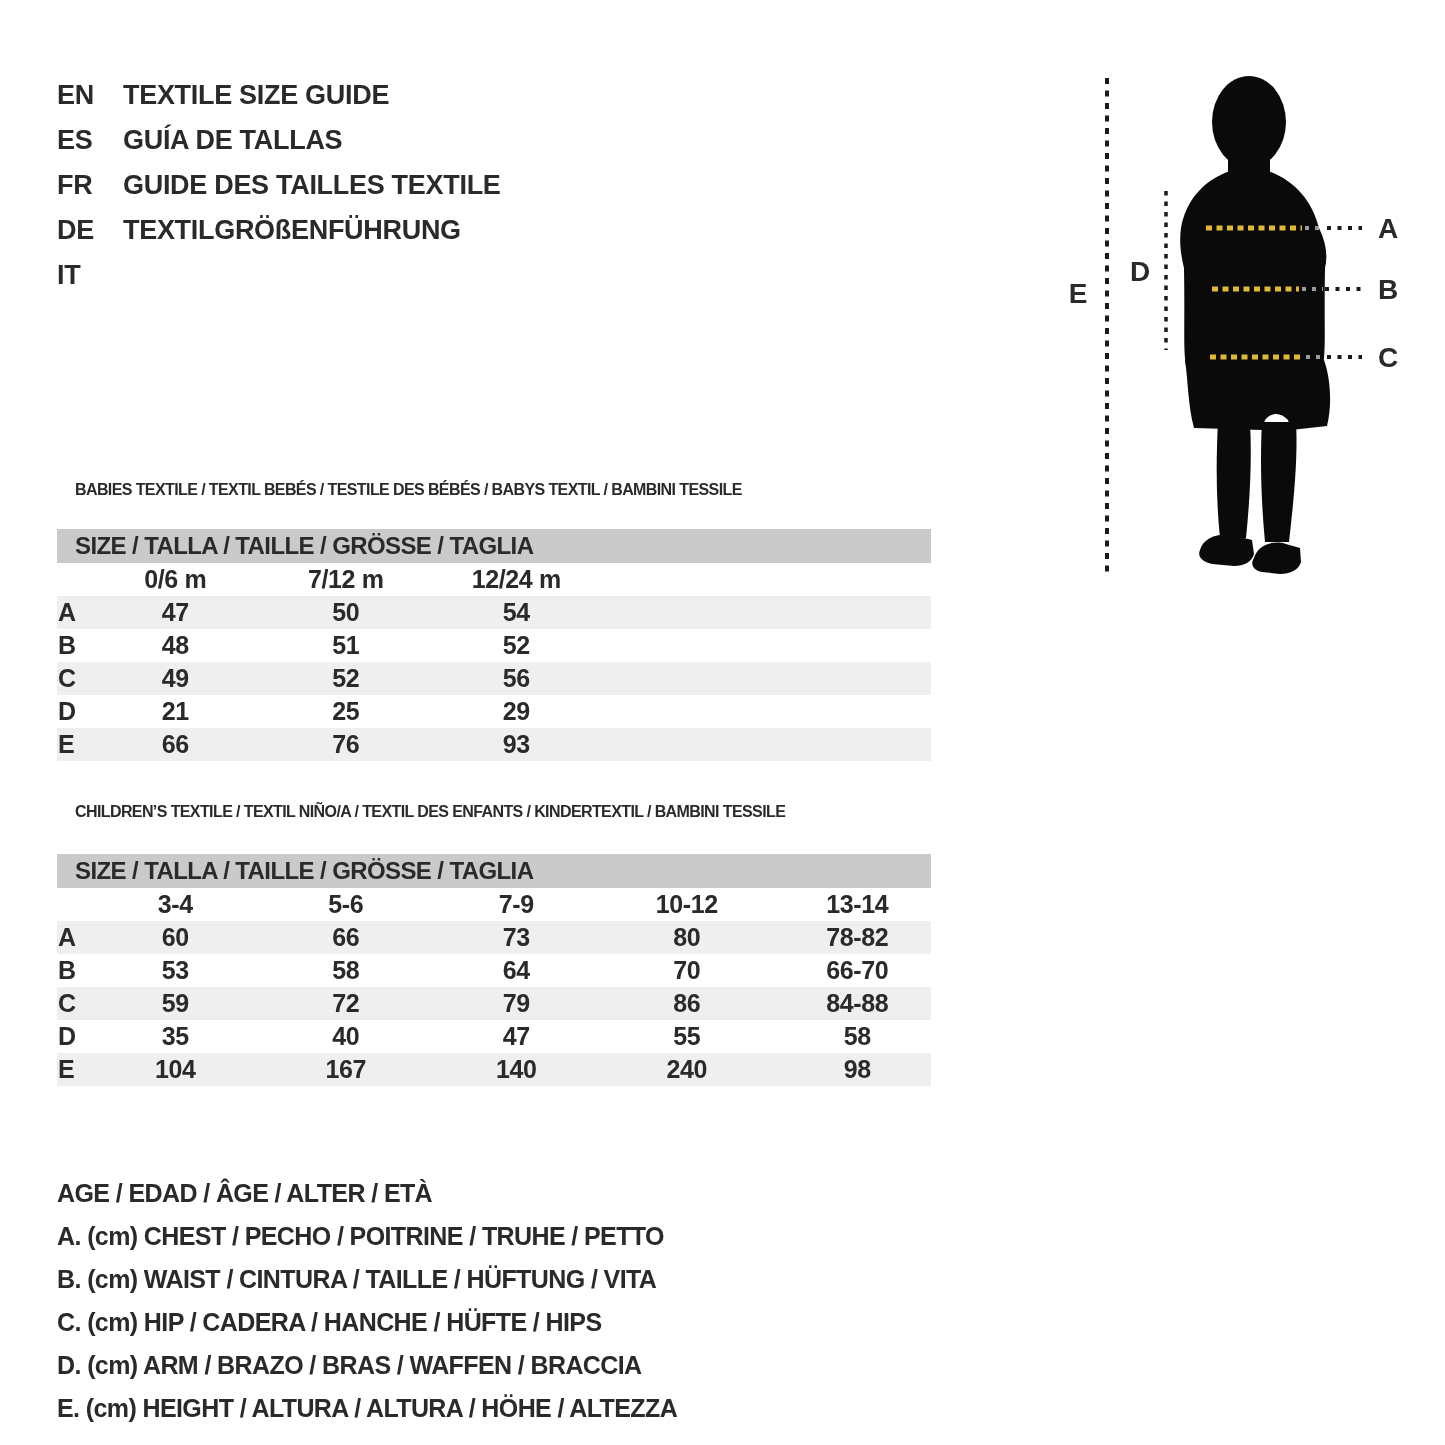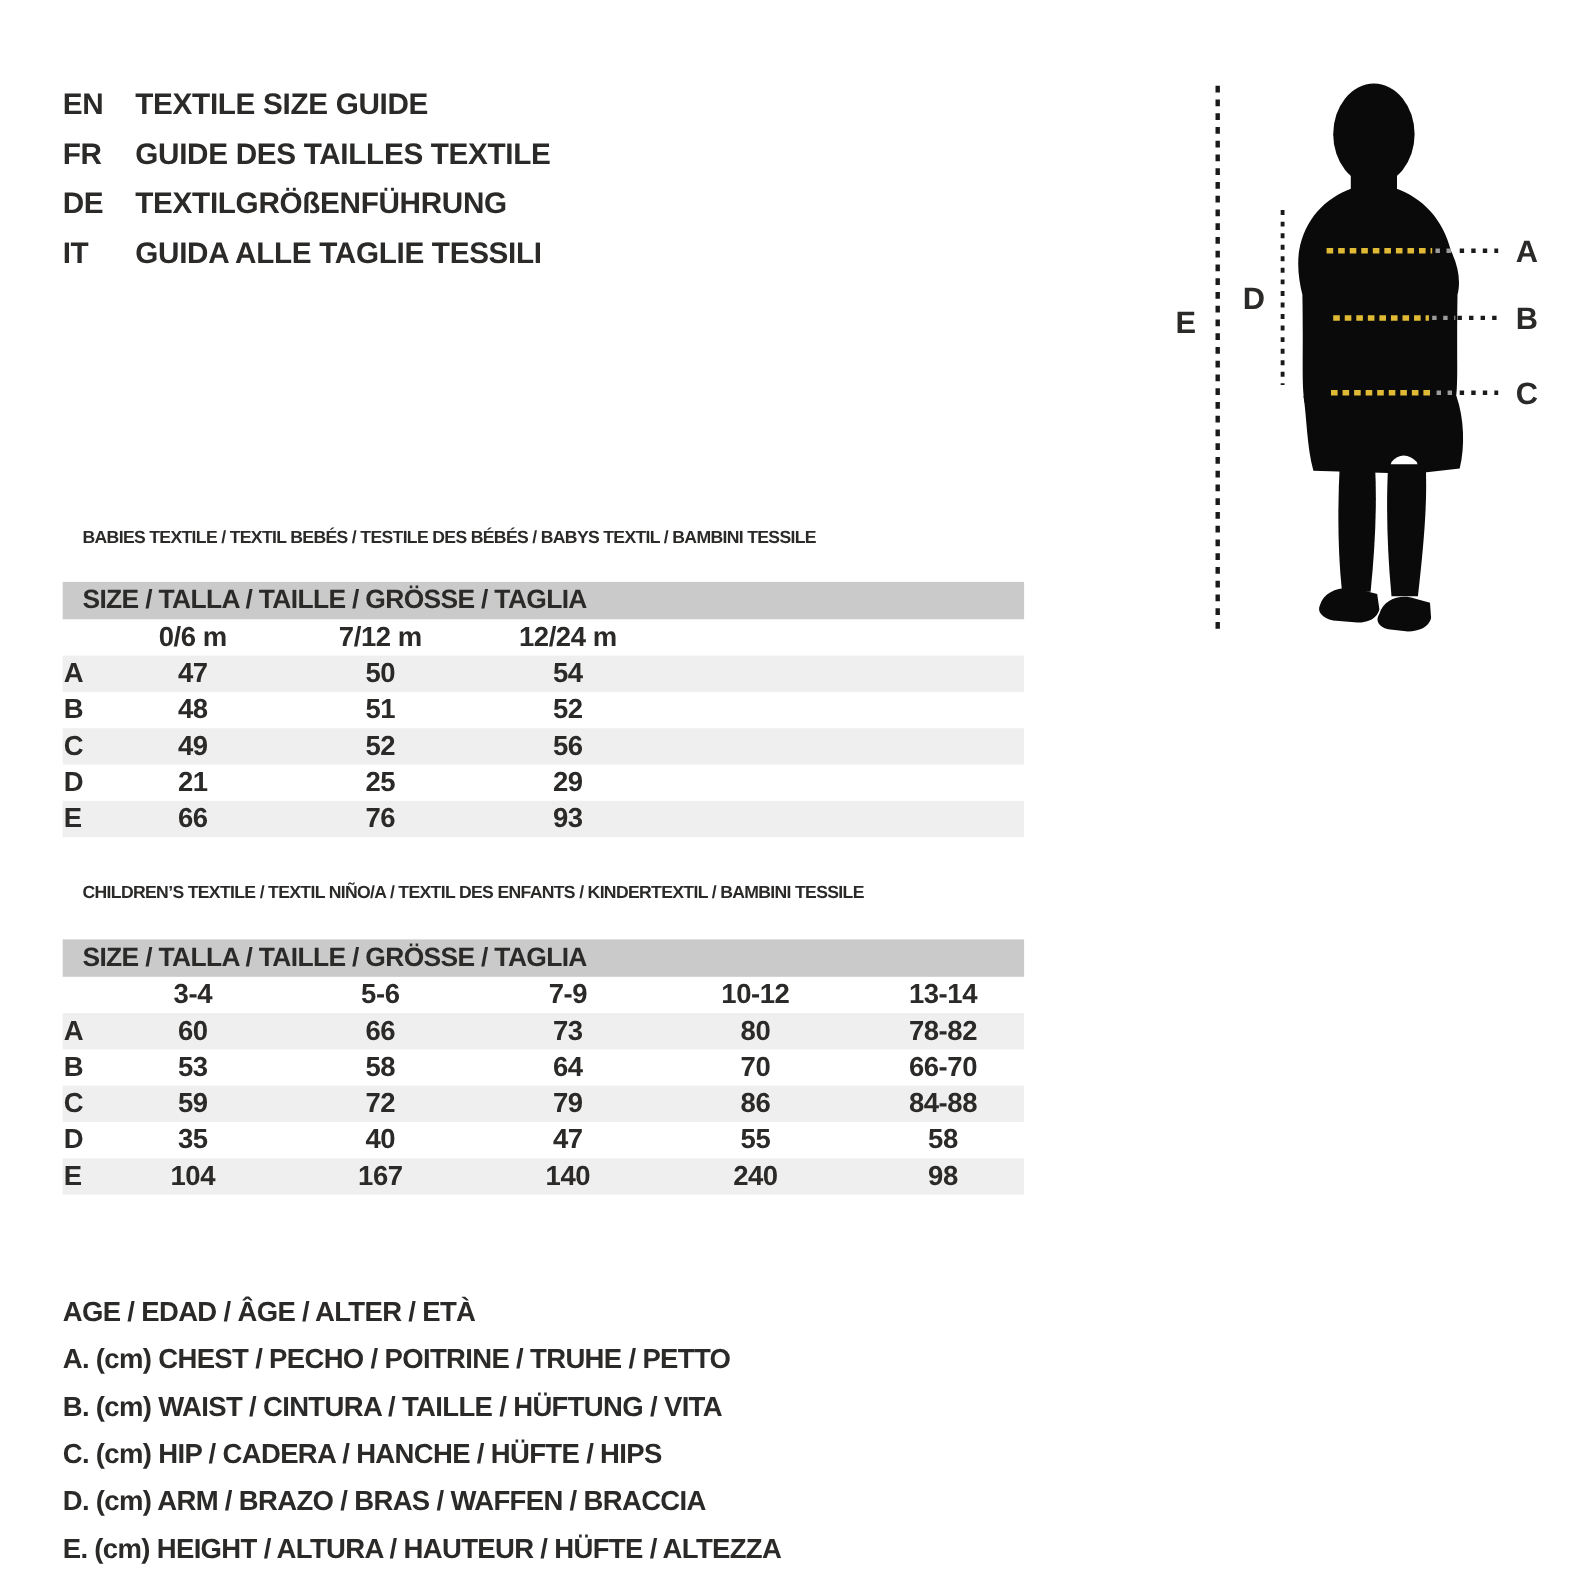--- a/index.html
+++ b/index.html
@@ -39,30 +39,33 @@
 <body>
 
 <div class="page">
 
   <div class="hdr">
     <div class="hdr-row">
       <span class="code">EN</span>
       <span class="title">TEXTILE SIZE GUIDE</span>
     </div>
     <div class="hdr-row">
+      <span class="code">ES</span>
+      <span class="title">GUÍA DE TALLAS</span>
+    </div>
+    <div class="hdr-row">
       <span class="code">FR</span>
       <span class="title">GUIDE DES TAILLES TEXTILE</span>
     </div>
     <div class="hdr-row">
       <span class="code">DE</span>
       <span class="title">TEXTILGRÖßENFÜHRUNG</span>
     </div>
     <div class="hdr-row">
       <span class="code">IT</span>
-      <span class="title">GUIDA ALLE TAGLIE TESSILI</span>
     </div>
   </div>
 
   <svg class="figure" width="405" height="540" viewBox="0 0 405 540">
 
     <line x1="67" y1="18" x2="67" y2="512" stroke="#1a1a1a" stroke-width="4" stroke-dasharray="6 6.5"></line>
     <text x="38" y="243" text-anchor="middle">E</text>
 
     <line x1="126" y1="131" x2="126" y2="290" stroke="#1a1a1a" stroke-width="3.5" stroke-dasharray="4.5 6"></line>
     <text x="100" y="221" text-anchor="middle">D</text>
@@ -194,16 +197,16 @@
       <div class="cell val">98</div>
     </div>
   </div>
 
   <div class="legend">
     <div class="legend-line">AGE / EDAD / ÂGE / ALTER / ETÀ</div>
     <div class="legend-line">A. (cm) CHEST / PECHO / POITRINE / TRUHE / PETTO</div>
     <div class="legend-line">B. (cm) WAIST / CINTURA / TAILLE / HÜFTUNG / VITA</div>
     <div class="legend-line">C. (cm) HIP / CADERA / HANCHE / HÜFTE / HIPS</div>
     <div class="legend-line">D. (cm) ARM / BRAZO / BRAS / WAFFEN / BRACCIA</div>
-    <div class="legend-line">E. (cm) HEIGHT / ALTURA / HAUTEUR / HÜFTE / ALTEZZA</div>
+    <div class="legend-line">E. (cm) HEIGHT / ALTURA / ALTURA / HÖHE / ALTEZZA</div>
   </div>
 
 </div>
 
 </body></html>

